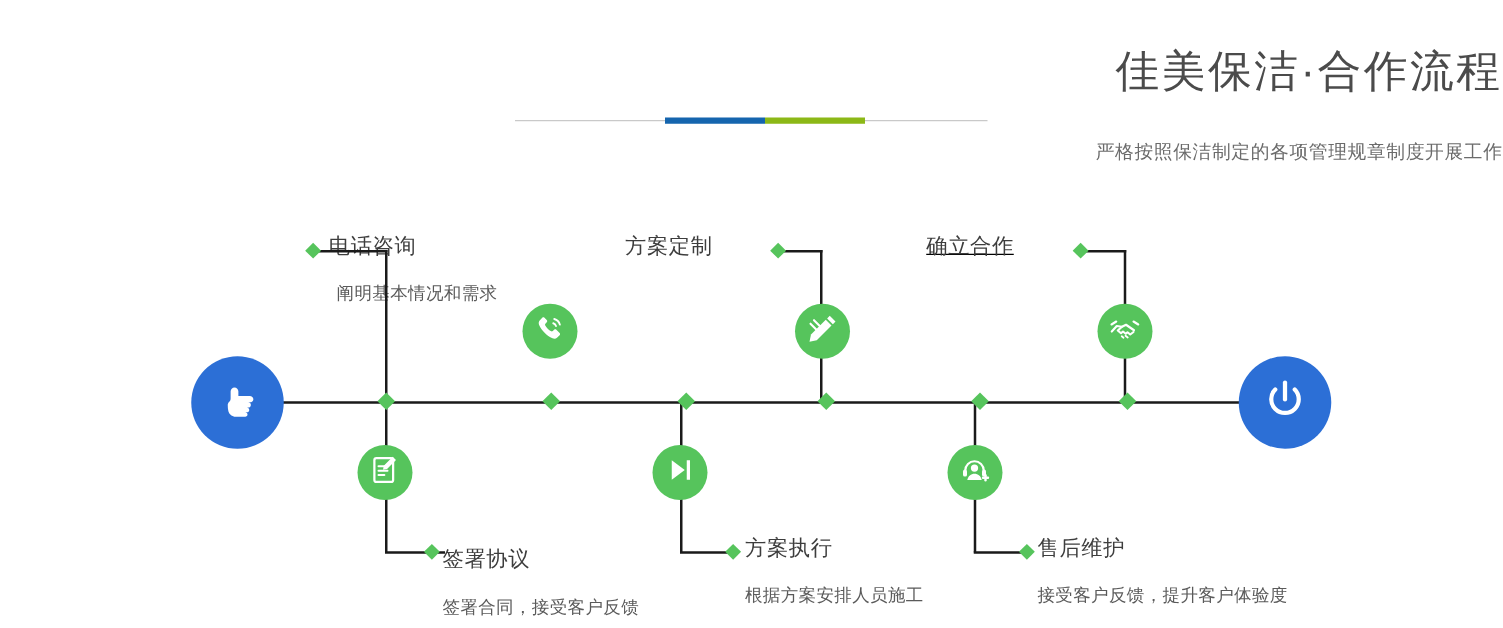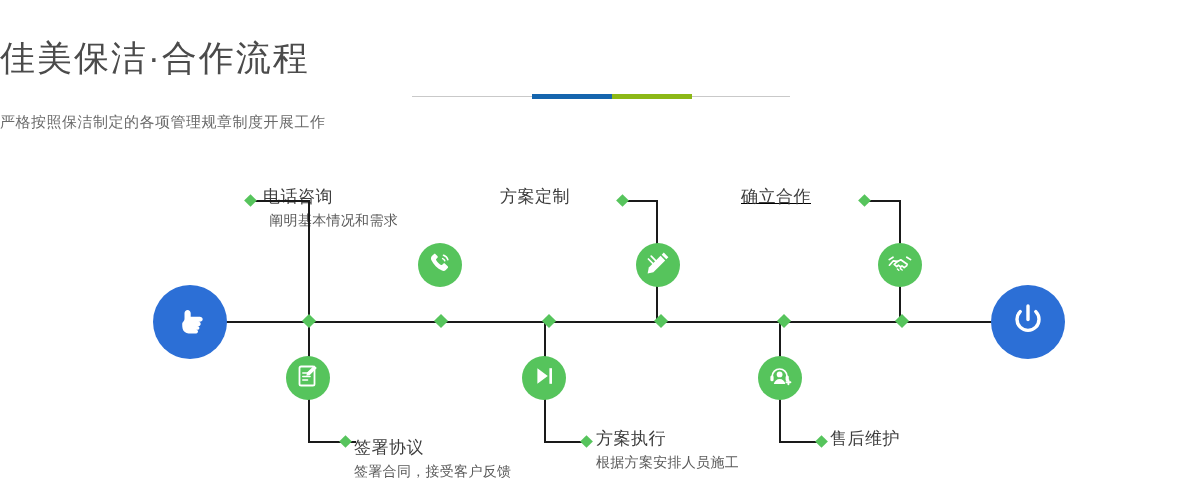--- a/index.html
+++ b/index.html
@@ -19,21 +19,21 @@
     height: 502px;
     background: #ffffff;
   }
 
   
   .header {
     position: absolute;
     left: 0;
     top: 0;
     width: 1202px;
-    text-align: left;
+    text-align: right;
   }
   .page-title {
     font-size: 35px;
     line-height: 44px;
     color: #4b4b4b;
     letter-spacing: 2px;
     margin-top: 36px;
     font-weight: normal;
     white-space: nowrap;
   }
@@ -147,21 +147,21 @@
     font-size: 17px;
     line-height: 22px;
     color: #3d3d3d;
     letter-spacing: 0.5px;
   }
   .label-block .lbl-desc {
     font-size: 14px;
     line-height: 20px;
     color: #5a5a5a;
     letter-spacing: 0.3px;
-    margin-top: 2px;
+    margin-top: 16px;
   }
   .label-block.above { text-align: right; }
   .label-block.above .lbl-title { text-align: center; }
   .label-block.above .lbl-desc  { text-align: right; }
   .label-block.below { text-align: left; }
 </style>
 </head>
 <body>
 
 <div id="stage">
@@ -296,20 +296,21 @@
           <rect x="18.6" y="12.6" width="3.2" height="5.6" rx="1.5" fill="#ffffff"></rect>
           <circle cx="12.6" cy="11.4" r="2.9" fill="#ffffff"></circle>
           <path fill="#ffffff" d="M6.8 21c0.6-3 3-5 5.8-5s5.2 2 5.8 5H6.8z"></path>
           <line x1="19.4" y1="19.2" x2="23.4" y2="19.2" stroke="#ffffff" stroke-width="1.9" stroke-linecap="round"></line>
           <line x1="21.4" y1="17.2" x2="21.4" y2="21.2" stroke="#ffffff" stroke-width="1.9" stroke-linecap="round"></line>
         </svg>
       </span>
     </div>
     <div class="label-block below" style="left:830px; top:428px; width:300px;">
       <div class="lbl-title">售后维护</div>
+      <div class="lbl-desc">接受客户反馈，提升客户体验度</div>
     </div>
   </div>
 
   <div>
     <div class="diamond on-line" style="left:897px; top:316px;"></div>
     <div class="conn-v" style="left:899px; top:200px; height:122px;"></div>
     <div class="conn-h" style="left:864px; top:200px; width:37px;"></div>
     <div class="diamond" style="left:860px; top:196px;"></div>
     <div class="node-icon" style="left:878px; top:243px;">
       <span>

